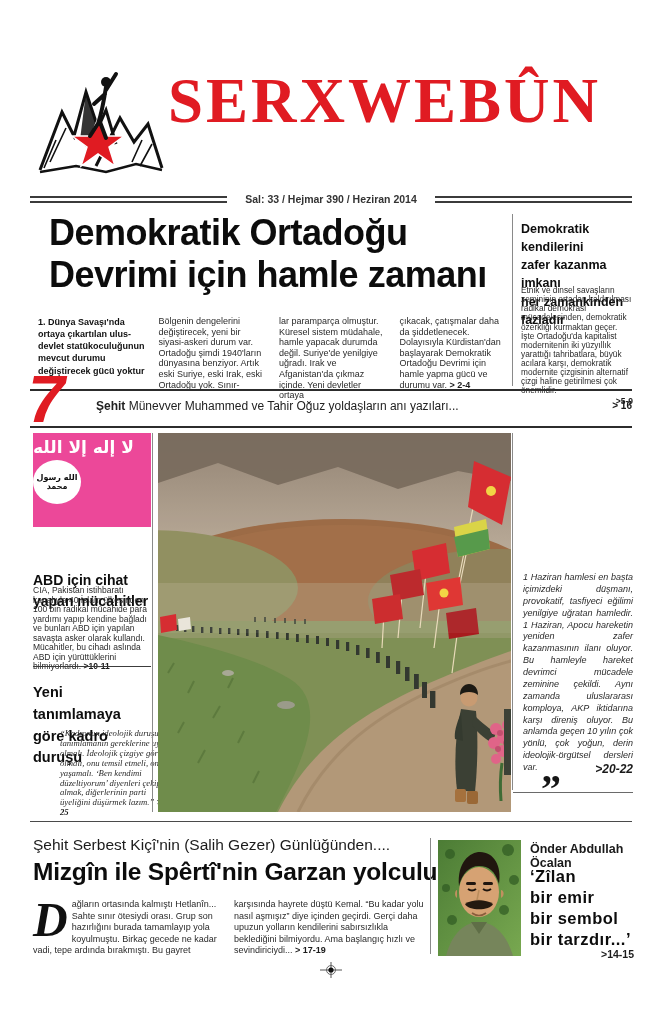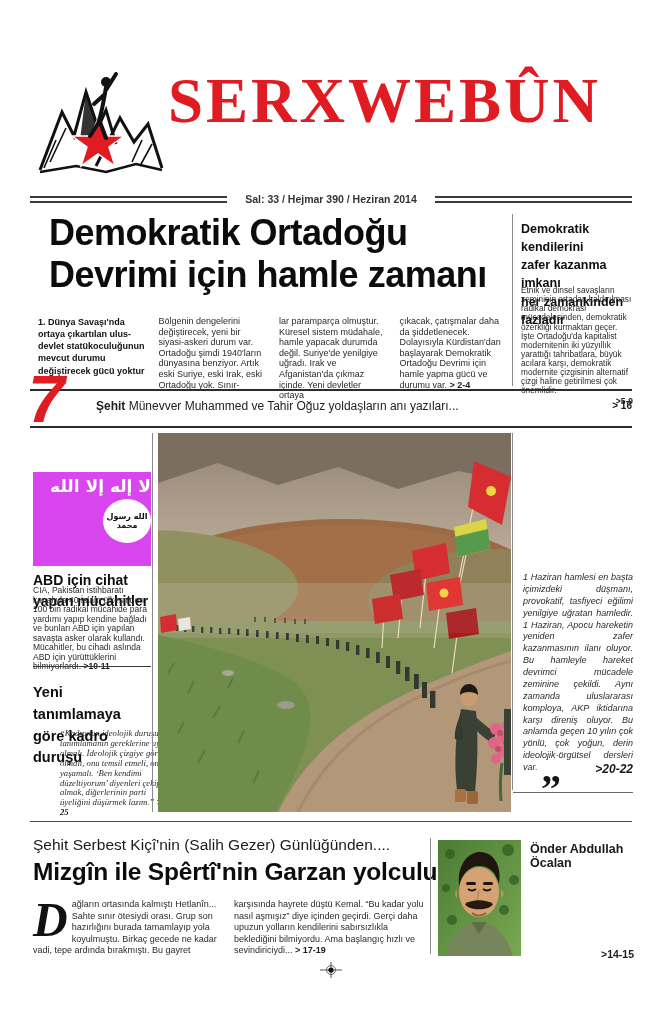--- a/index.html
+++ b/index.html
@@ -41,24 +41,23 @@
   .sb-body{left:521px;top:286px;width:112px;font-size:8.3px;line-height:1.1;color:#2a2a2a;text-align:left;}
   .ref{font-weight:bold;color:#1a1a1a;}
   .sb-ref{display:block;text-align:right;font-size:8.5px;margin-top:1px;}
   
   .hline{left:30px;right:31px;height:1.5px;background:#2c2c2c;}
   .seven{left:28px;top:366px;font-size:66px;font-weight:bold;font-style:italic;color:#e01b22;line-height:1;}
   .strip-text{left:88px;top:399px;font-size:12px;color:#222;margin-left:8px;}
   .strip-ref{right:31px;top:400px;font-size:10px;font-weight:bold;}
   
   .flag{
-    left:33px;top:433px;width:118px;height:94px;background:#d946ef;color:#fff;
-    display:flex;flex-direction:column;align-items:flex-end;justify-content:flex-start;
+    left:33px;top:433px;width:118px;height:94px;background:#ec4899;color:#fff;
+    display:flex;flex-direction:column;align-items:flex-start;justify-content:flex-start;
     font-family:"DejaVu Sans", sans-serif;
-    margin-top:39px;
   }
   .flag-top{font-size:17px;font-weight:bold;margin-top:4px;direction:rtl;}
   .flag-seal{
     width:48px;height:44px;background:#fff;border-radius:50%;margin-top:3px;
     color:#0b0b0b;font-size:8px;font-weight:bold;line-height:1.15;
     display:flex;align-items:center;justify-content:center;text-align:center;direction:rtl;
   }
   .lc-head{left:33px;top:570px;width:118px;font-size:14px;font-weight:bold;line-height:1.5;color:#0d0d0d;}
   .lc-body{left:33px;top:586px;width:118px;font-size:8.5px;line-height:1.12;color:#2a2a2a;}
   .lc-rule{left:33px;top:666px;width:118px;height:1px;background:#3c3c3c;}
@@ -321,20 +320,24 @@
     <path d="M19 50 C17 50 16 56 19 58 Z M63 50 C66 50 67 56 63 58 Z" fill="#c2905f"></path>
     <rect x="28" y="42" width="10" height="3" rx="1.5" fill="#20160f"></rect>
     <rect x="45" y="42" width="10" height="3" rx="1.5" fill="#20160f"></rect>
     <path d="M30 49 q4 3 8 0 M45 49 q4 3 8 0" stroke="#1d140d" stroke-width="2" fill="none"></path>
     <path d="M41 50 L39 60 L44 61" stroke="#b98c5c" stroke-width="1.5" fill="none"></path>
     <path d="M27 64 C34 59 48 59 55 64 C52 71 30 71 27 64 Z" fill="#241a10"></path>
     <path d="M34 73 q7 5 14 0" stroke="#8a5d3c" stroke-width="1.6" fill="none"></path>
   </svg>
 
   <div class="abs oc-caption">Önder Abdullah Öcalan</div>
+  <div class="abs oc-quote pre">‘Zîlan
+bir emir
+bir sembol
+bir tarzdır...’</div>
   <div class="abs oc-ref">&gt;14-15</div>
 
   <svg class="abs regmark" width="22" height="16" viewBox="0 0 22 16">
     <line x1="0" y1="8" x2="22" y2="8" stroke="#555" stroke-width="1"></line>
     <line x1="11" y1="0" x2="11" y2="16" stroke="#555" stroke-width="1"></line>
     <circle cx="11" cy="8" r="4.5" fill="none" stroke="#666" stroke-width="1"></circle>
     <circle cx="11" cy="8" r="2.6" fill="#111"></circle>
   </svg>
 
 </div>

